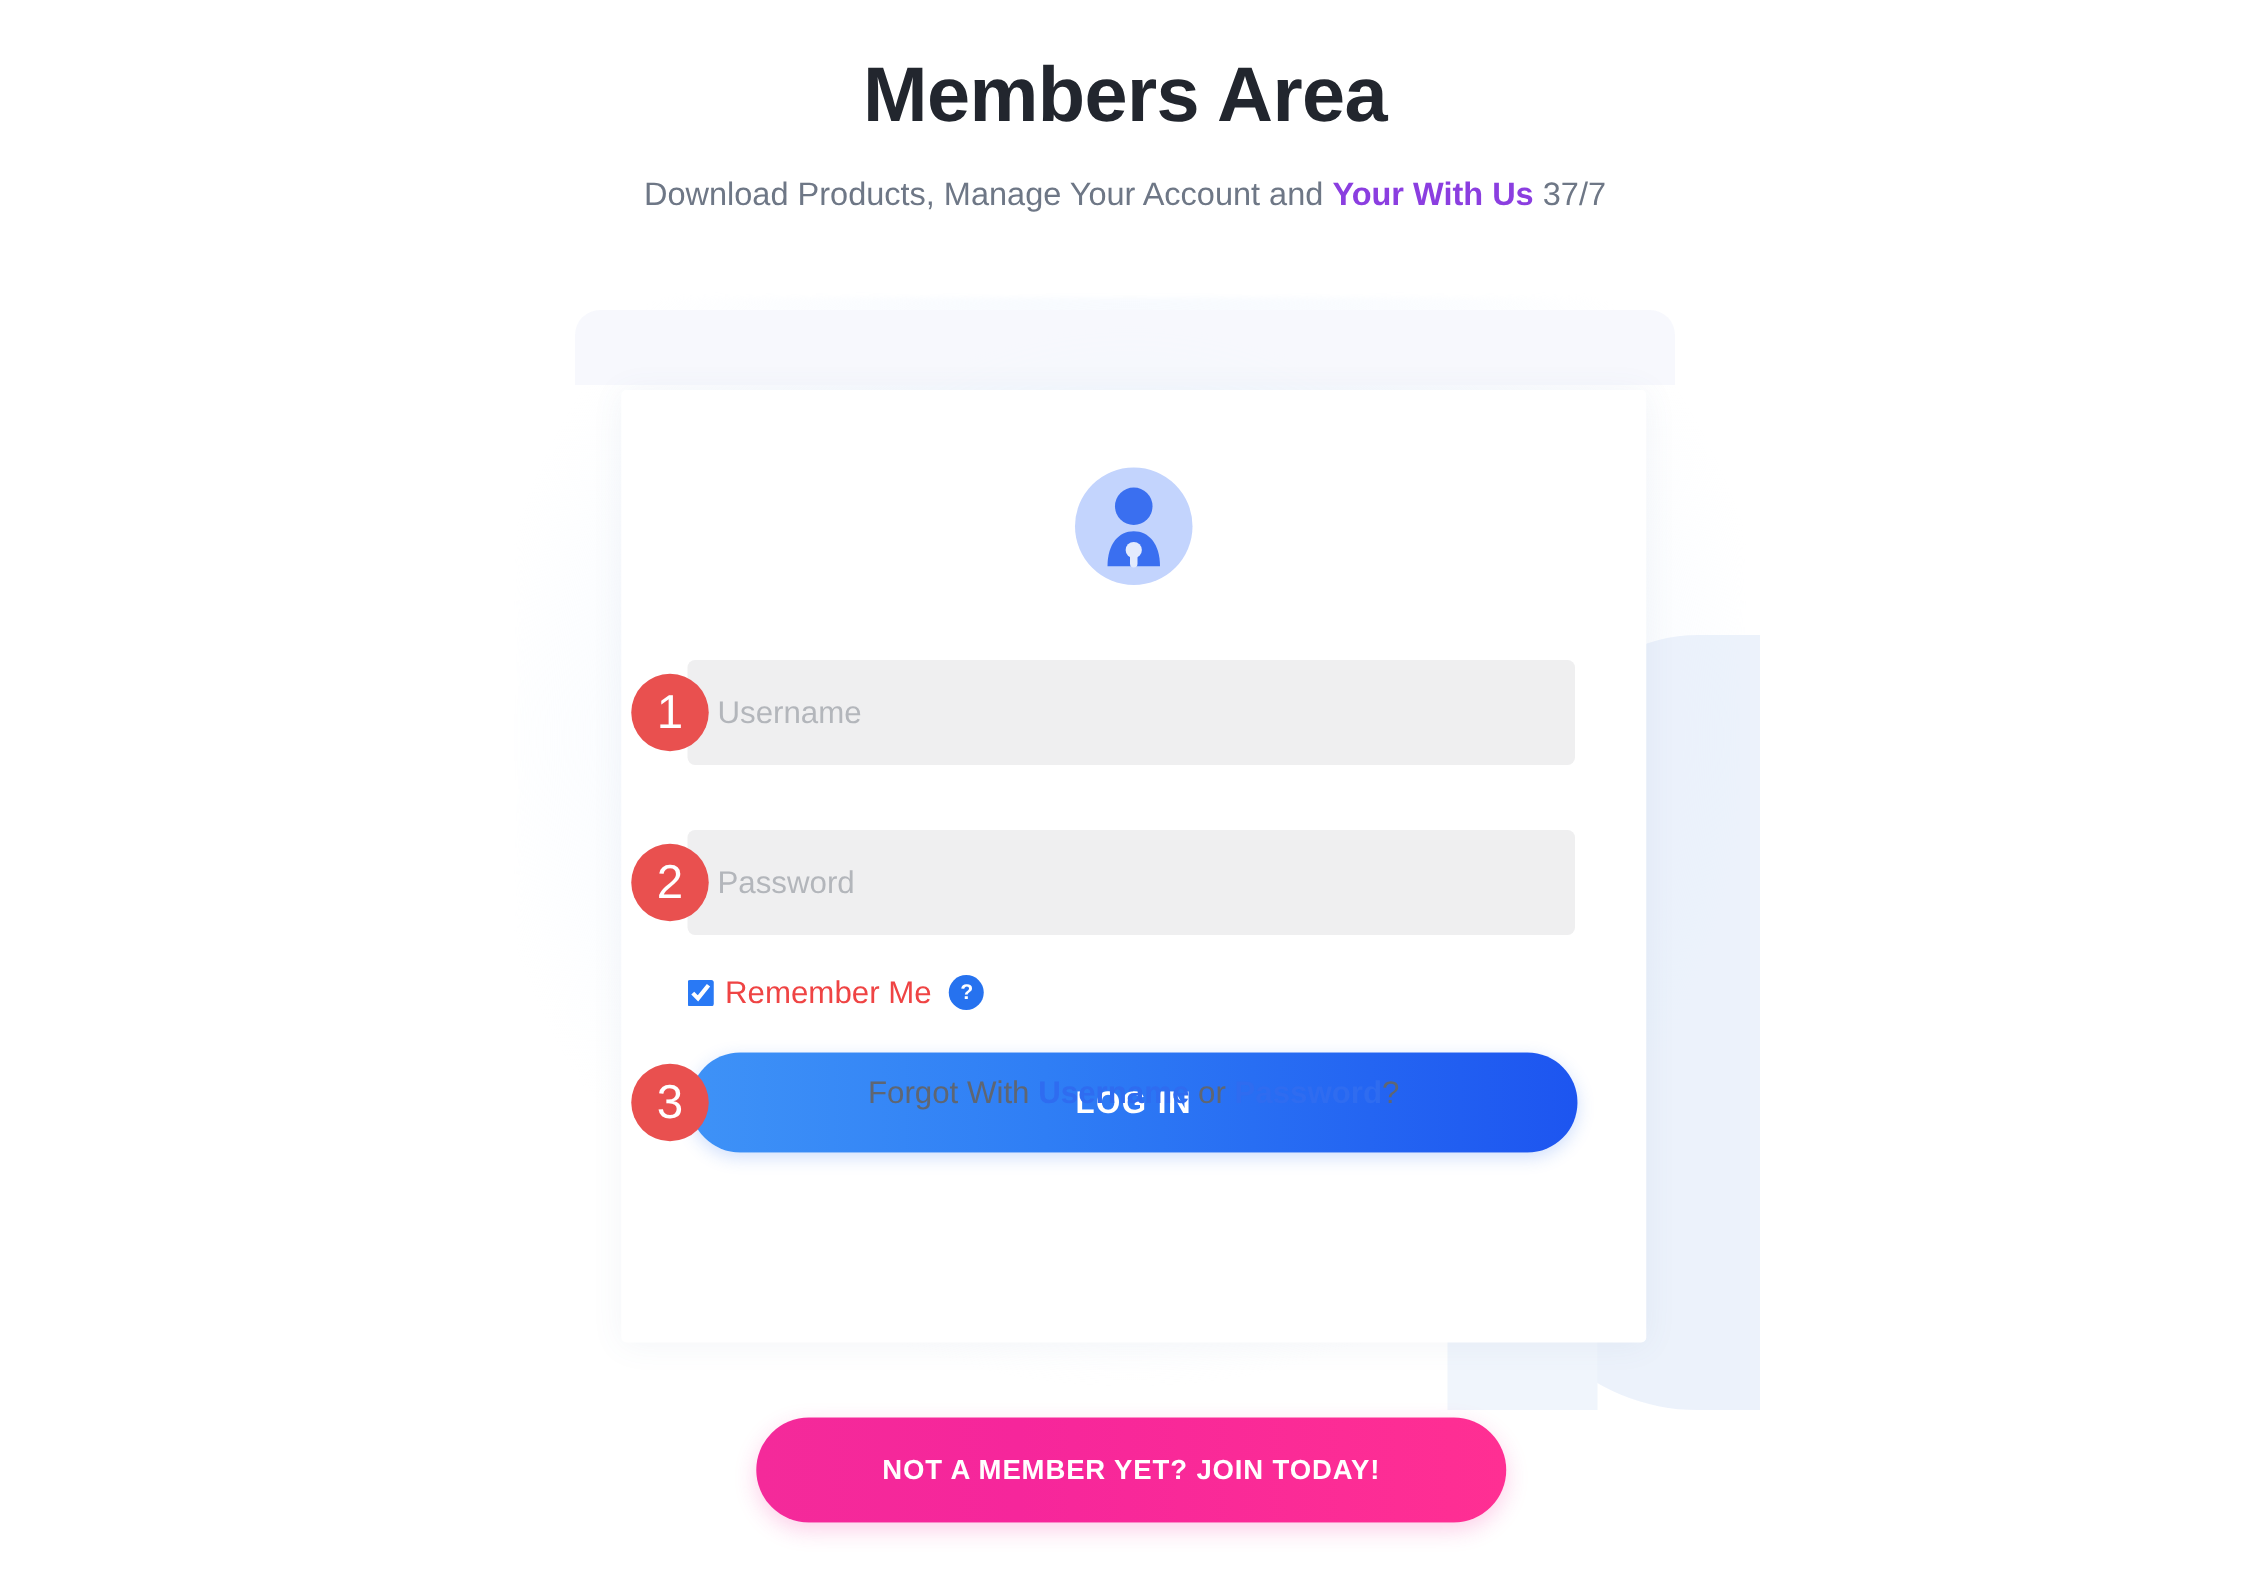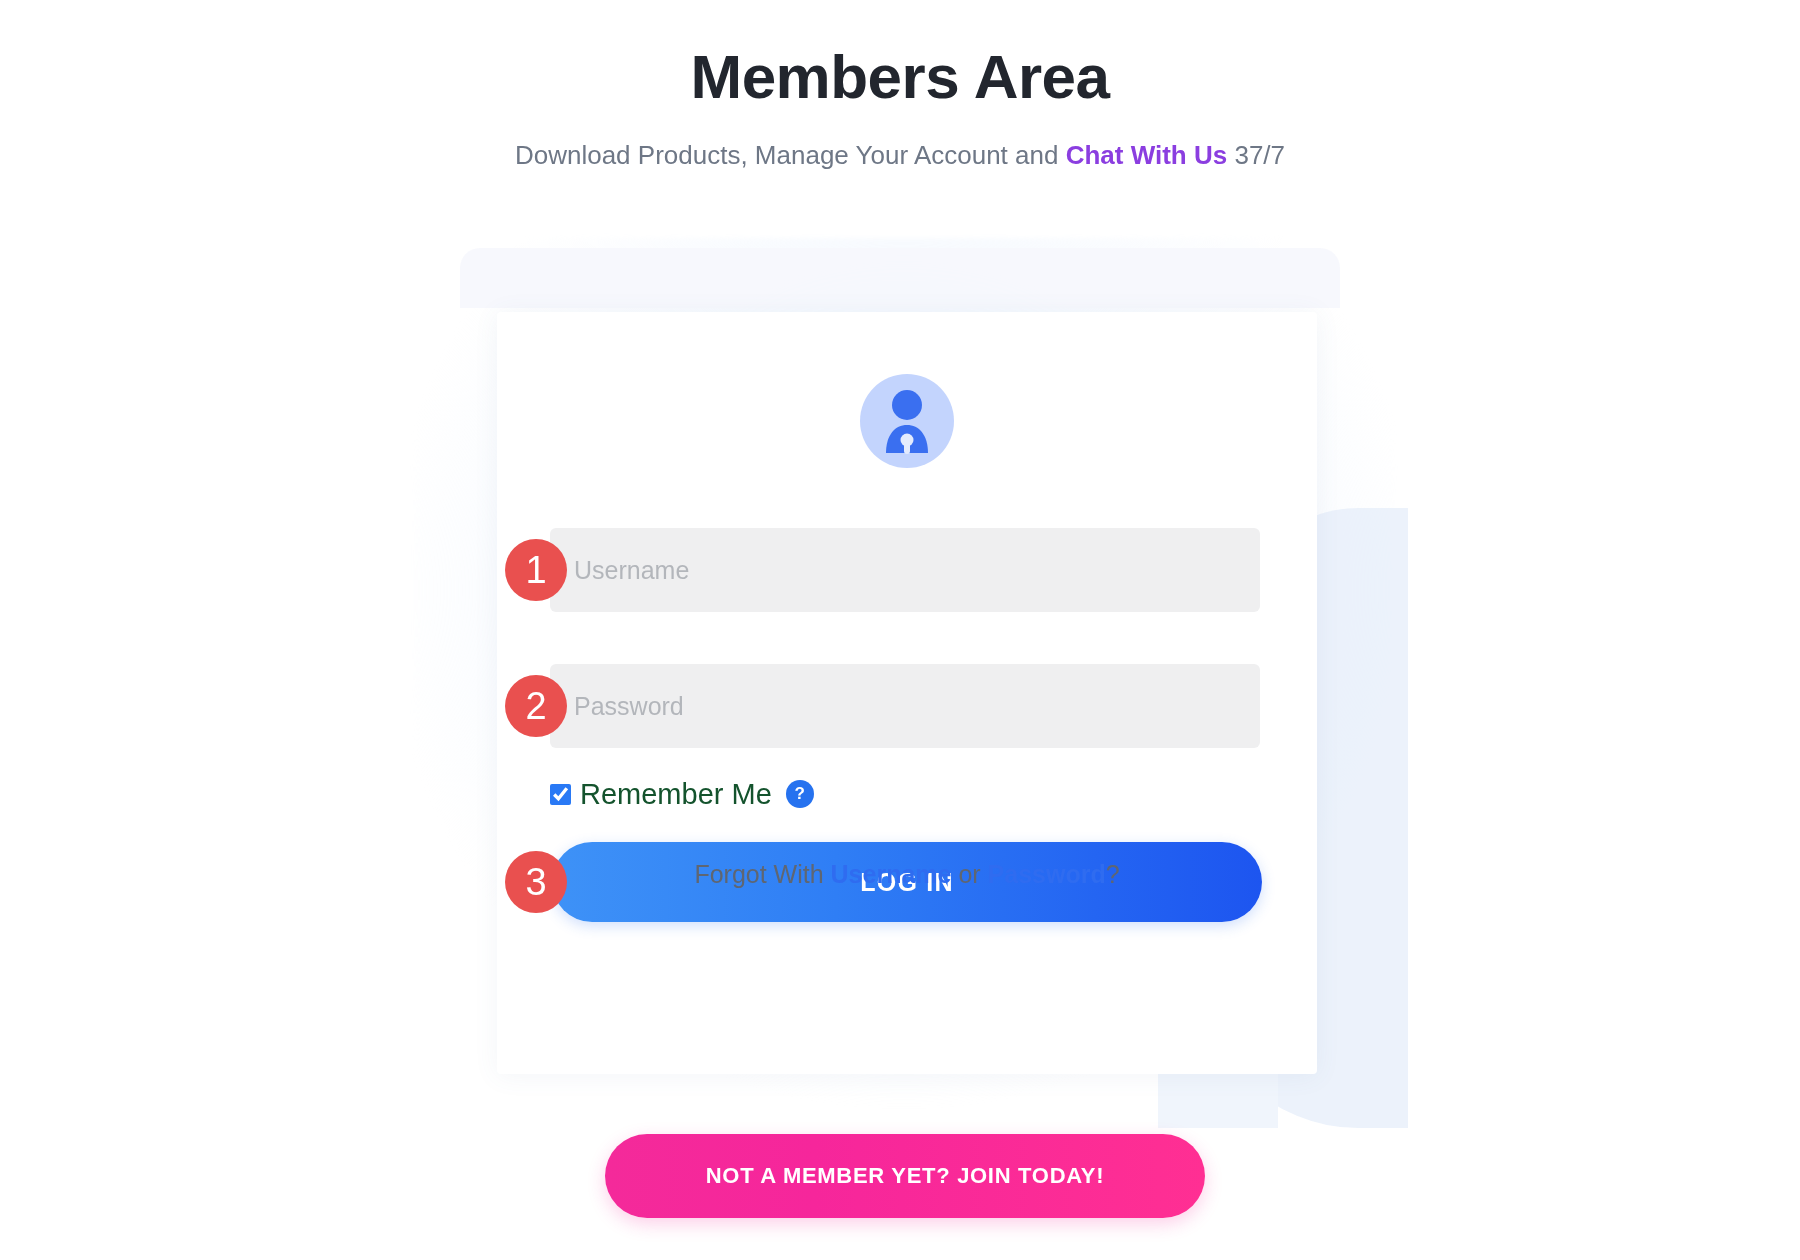--- a/index.html
+++ b/index.html
@@ -184,22 +184,22 @@
     margin-bottom: 26px;
   }
   .remember-checkbox {
     width: 21px;
     height: 21px;
     margin: 0 9px 0 0;
     accent-color: #2979f5;
     cursor: pointer;
   }
   .remember-label {
-    font-size: 29px;
-    color: #14532d;
+    font-size: 25px;
+    color: #ef4444;
     margin-right: 14px;
   }
   .help-badge {
     display: inline-block;
     width: 28px;
     height: 28px;
     border-radius: 50%;
     background: #2672ef;
     color: #ffffff;
     font-size: 17px;
@@ -270,21 +270,21 @@
 <body>
 
 <div class="page">
 
   <div class="glow-behind"></div>
   <div class="deco-band-top"></div>
   <div class="deco-shape-right"></div>
 
   <div class="header">
     <h1 class="page-title">Members Area</h1>
-    <p class="page-subtitle"><span>Download Products, Manage Your Account and </span><a href="#" class="chat-link">Chat With Us</a><span> 37/7</span></p>
+    <p class="page-subtitle"><span>Download Products, Manage Your Account and </span><a href="#" class="chat-link">Your With Us</a><span> 37/7</span></p>
   </div>
 
   <div class="login-card">
 
     <div class="avatar-wrap">
       <svg class="avatar-icon" viewBox="0 0 108 108">
         <circle cx="54" cy="54" r="47" fill="#c3d4fd"></circle>
         <circle cx="54" cy="38" r="15" fill="#3a6ff0"></circle>
         <path d="M33 86 C33 68 42 58 54 58 C66 58 75 68 75 86 Z" fill="#3a6ff0"></path>
         <circle cx="54" cy="73" r="6.5" fill="#e3ebfd"></circle>

